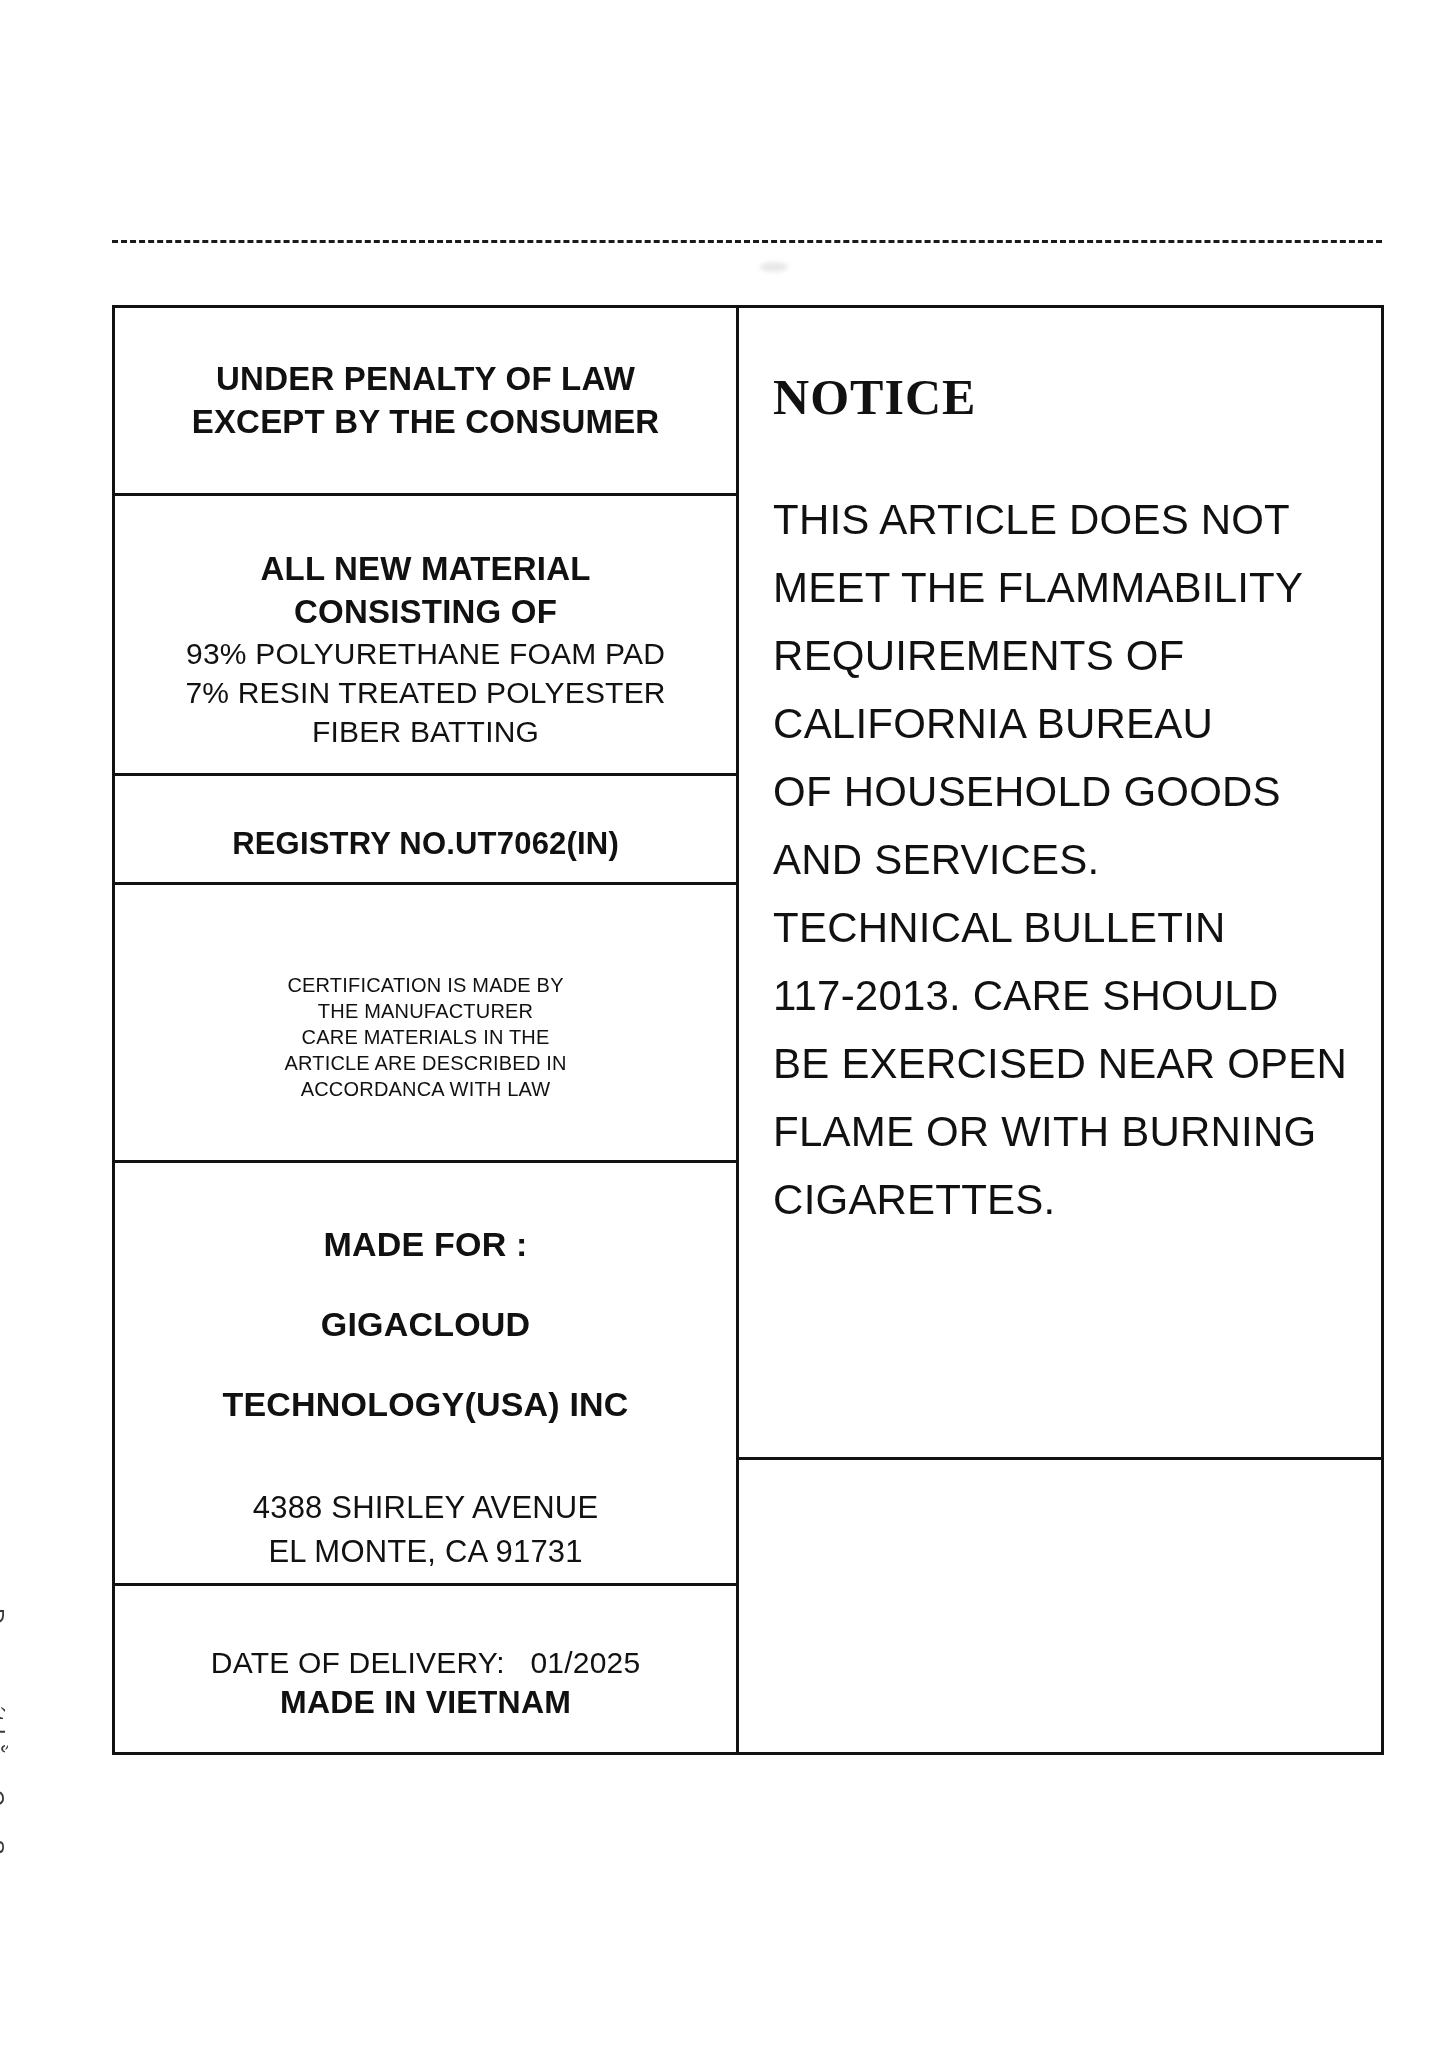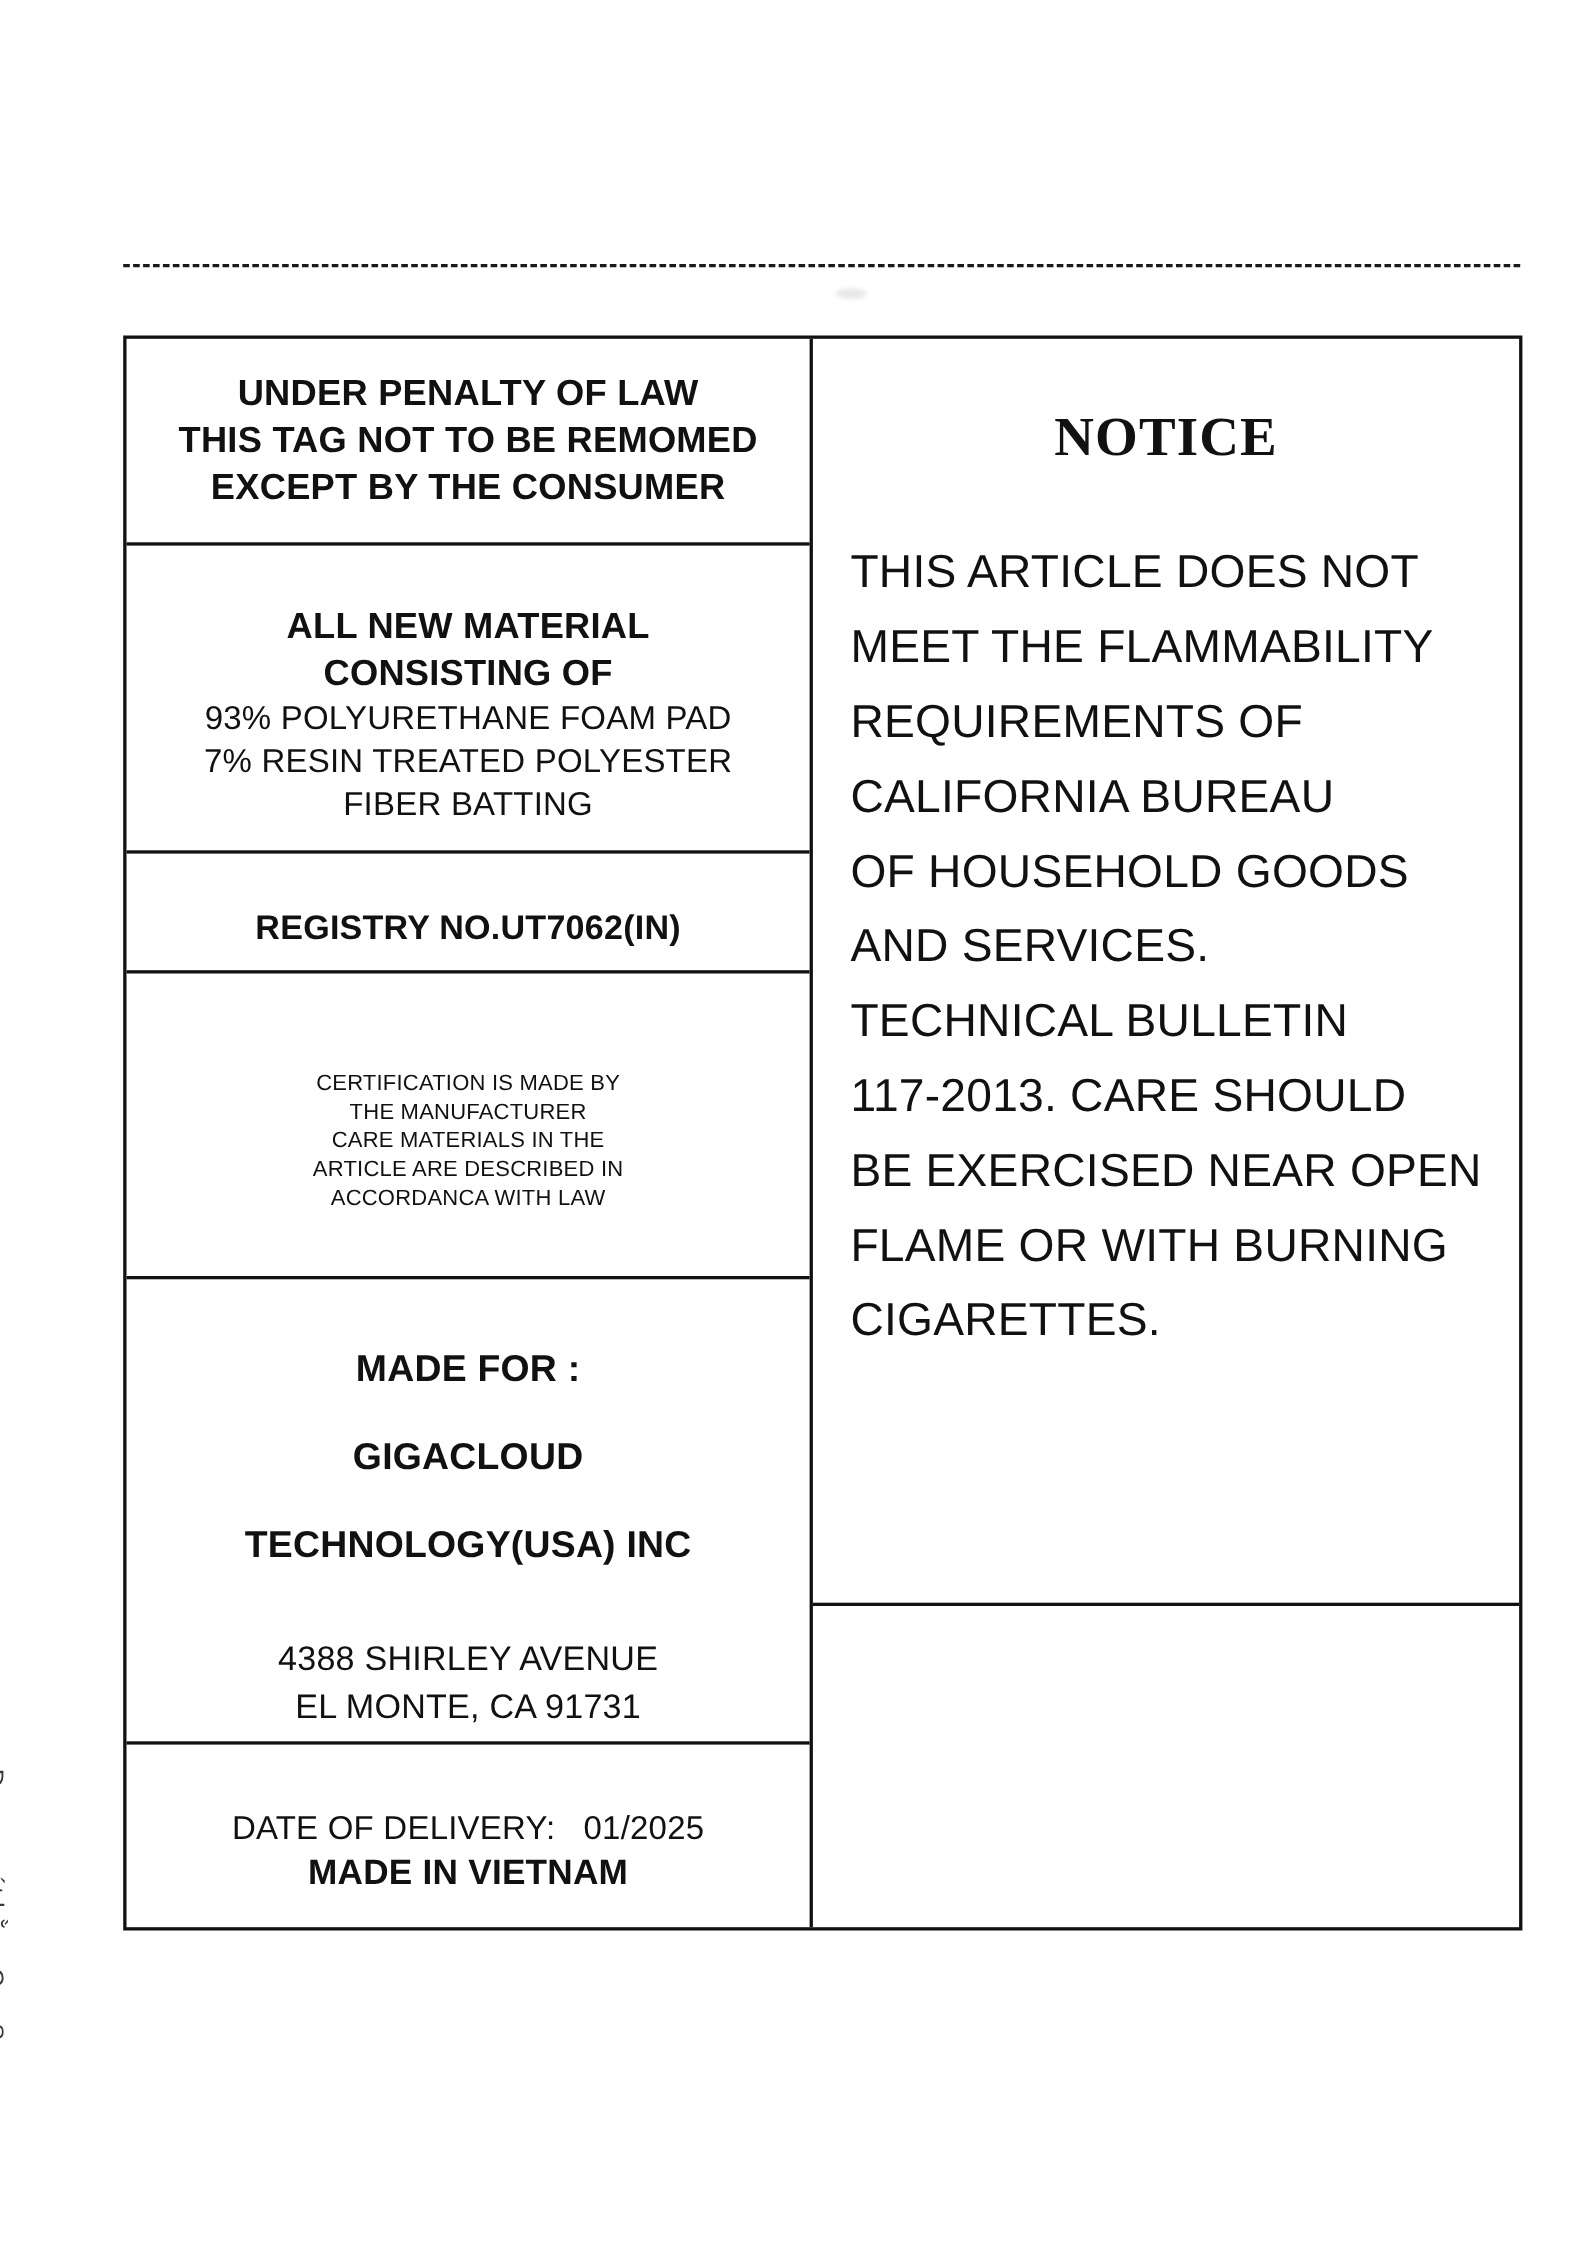--- a/index.html
+++ b/index.html
@@ -101,21 +101,20 @@
     height: 1152px;
     box-sizing: border-box;
     border-bottom: 3px solid #111111;
     padding: 60px 34px 10px 34px;
     display: flex;
     flex-direction: column;
     align-items: flex-start;
   }
   .notice-title {
     width: 100%;
-    text-align: center;
     font-family: "Liberation Serif", serif;
     font-size: 50px;
     font-weight: bold;
     letter-spacing: 1px;
     margin-bottom: 60px;
   }
   .notice-body .line {
     font-size: 42px;
     line-height: 1.62;
     white-space: nowrap;
@@ -153,21 +152,20 @@
 
 <div class="smudge" style="left:470px; top:1550px; width:60px; height:16px;"></div>
 <div class="smudge" style="left:760px; top:262px; width:28px; height:10px;"></div>
 
 <div class="tag">
 
   <div class="col-left">
 
     <div class="cell penalty">
       <span class="line">UNDER PENALTY OF LAW</span>
-      <span class="line">THIS TAG NOT TO BE REMOMED</span>
       <span class="line">EXCEPT BY THE CONSUMER</span>
     </div>
 
     <div class="cell material">
       <span class="line hdr">ALL NEW MATERIAL</span>
       <span class="line hdr">CONSISTING OF</span>
       <span class="line body">93% POLYURETHANE FOAM PAD</span>
       <span class="line body">7% RESIN TREATED POLYESTER</span>
       <span class="line body">FIBER BATTING</span>
     </div>

